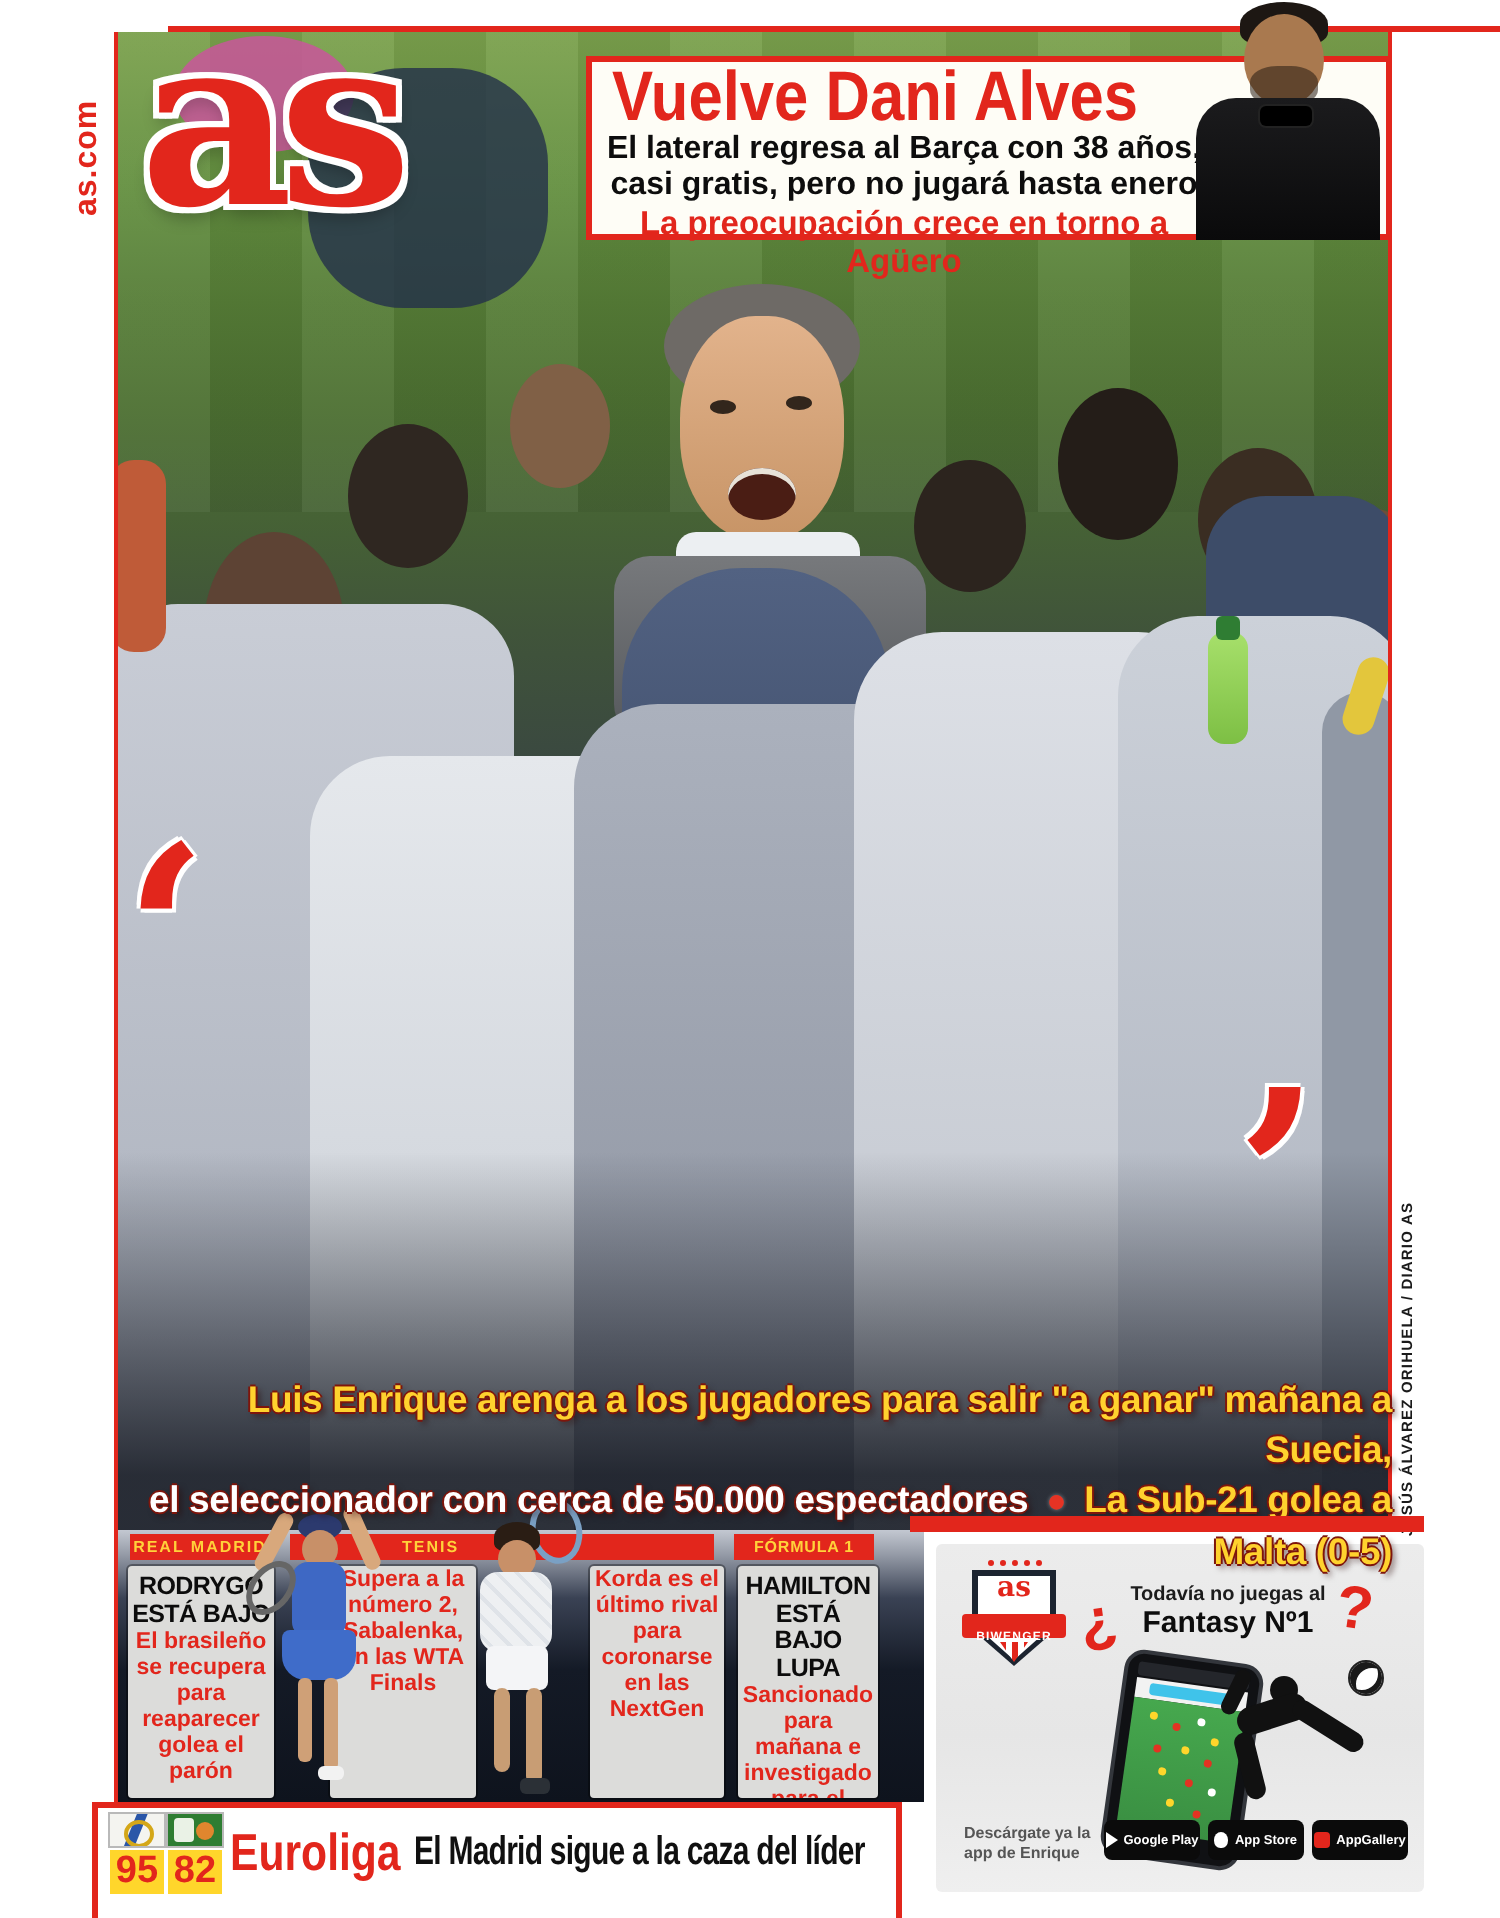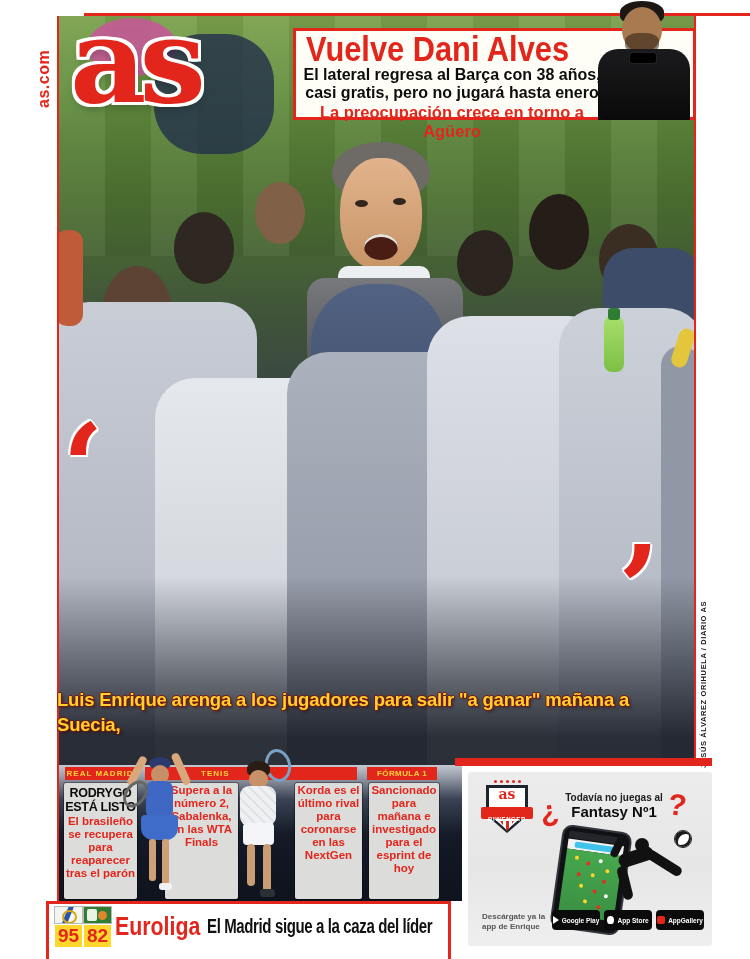--- a/index.html
+++ b/index.html
@@ -47,21 +47,21 @@
   .hline{color:#fcc52b;font-weight:800;font-size:104px;line-height:98px;letter-spacing:1px;
          transform:scaleX(.85);white-space:nowrap;
          text-shadow:1.5px 0 0 #c03a1e,-1.5px 0 0 #c03a1e,0 1.5px 0 #c03a1e,0 -1.5px 0 #c03a1e,
                      0 5px 9px rgba(70,15,5,.45);}
   .quote{position:absolute;z-index:5;color:#e2261c;font-family:"DejaVu Serif",serif;
          font-weight:bold;font-size:120px;line-height:60px;
          text-shadow:2px 0 0 #fff,-2px 0 0 #fff,0 2px 0 #fff,0 -2px 0 #fff,
                      2px 2px 0 #fff,-2px -2px 0 #fff;}
 
   
-  .subdeck{position:absolute;left:57px;top:687px;width:639px;z-index:4;text-align:left;
+  .subdeck{position:absolute;left:57px;top:687px;width:639px;z-index:4;text-align:right;
            font-weight:800;font-size:18.5px;line-height:25px;letter-spacing:-.2px;}
   .subdeck .y{color:#ffd22e;}
   .subdeck .w{color:#ffffff;}
   .subdeck .y,.subdeck .w{text-shadow:1px 0 0 #7e150b,-1px 0 0 #7e150b,0 1px 0 #7e150b,
            0 -1px 0 #7e150b,2px 2px 3px rgba(40,5,0,.55);}
   .subdeck .dot{color:#e63324;font-size:17px;margin:0 4px;text-shadow:0 0 2px rgba(255,255,255,.4);}
 
   .credit{position:absolute;left:699px;top:578px;height:190px;z-index:2;
           writing-mode:vertical-rl;transform:rotate(180deg);
           font-size:7.5px;font-weight:700;color:#1a1a1a;letter-spacing:.6px;}
@@ -171,42 +171,48 @@
     <div class="shape" style="left:38px;top:52px;width:26px;height:10px;border-radius:3px;background:#000;box-shadow:0 0 0 1px #222;"></div>
   </div>
 
   <div class="quote" style="left:62px;top:438px;">‘</div>
   <div class="quote" style="left:618px;top:560px;">’</div>
 
   <div class="subdeck">
     <div>
       <span class="y">Luis Enrique arenga a los jugadores para salir "a ganar" mañana a Suecia,</span>
     </div>
+    <div>
+      <span class="w">el seleccionador con cerca de 50.000 espectadores</span>
+      <span class="dot">●</span>
+      <span class="y">La Sub-21 golea a Malta (0-5)</span>
+    </div>
   </div>
 
   <div class="credit">JESÚS ÁLVAREZ ORIHUELA / DIARIO AS</div>
 
   <div class="panel">
     <div class="kicker" style="left:6px;width:70px;">REAL MADRID</div>
     <div class="kicker" style="left:86px;width:212px;text-align:left;">
       <span style="margin-left:56px;">TENIS</span>
     </div>
     <div class="kicker" style="left:308px;width:70px;letter-spacing:.4px;">FÓRMULA 1</div>
 
     <div class="brief" style="left:5px;width:73px;">
-      <div class="brief-h">RODRYGO ESTÁ LISTO</div>
-      <div class="brief-b">El brasileño se recupera para reaparecer tras el parón</div>
+      <div class="brief-h">RODRYGO ESTÁ BAJO</div>
+      <div class="brief-b">El brasileño se recupera para reaparecer golea el parón</div>
     </div>
     <div class="brief" style="left:106px;width:73px;">
       <div class="brief-b">Supera a la número 2, Sabalenka, en las WTA Finals</div>
     </div>
     <div class="brief" style="left:236px;width:67px;">
       <div class="brief-b">Korda es el último rival para coronarse en las NextGen</div>
     </div>
     <div class="brief" style="left:310px;width:70px;">
+      <div class="brief-h">HAMILTON ESTÁ BAJO LUPA</div>
       <div class="brief-b">Sancionado para mañana e investigado para el esprint de hoy</div>
     </div>
 
     <div>
       <div class="shape" style="left:74px;top:-10px;width:8px;height:32px;background:#d8a87c;border-radius:4px;transform:rotate(28deg);"></div>
       <div class="shape" style="left:118px;top:-13px;width:8px;height:34px;background:#d8a87c;border-radius:4px;transform:rotate(-24deg);"></div>
       <div class="shape" style="left:90px;top:-8px;width:22px;height:13px;border-radius:50%;background:#2c3a6e;"></div>
       <div class="shape" style="left:92px;top:0px;width:18px;height:19px;border-radius:50%;background:#c89068;"></div>
       <div class="shape" style="left:87px;top:16px;width:27px;height:38px;border-radius:8px;background:#3e68c4;"></div>
       <div class="shape" style="left:82px;top:50px;width:37px;height:25px;border-radius:4px 4px 12px 12px;background:#3f6cc9;"></div>

